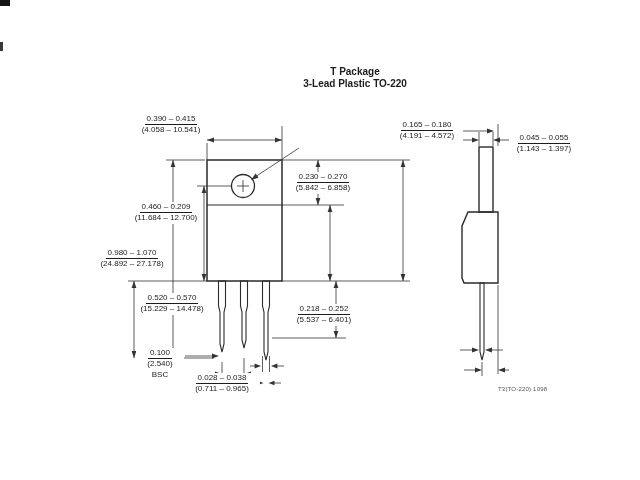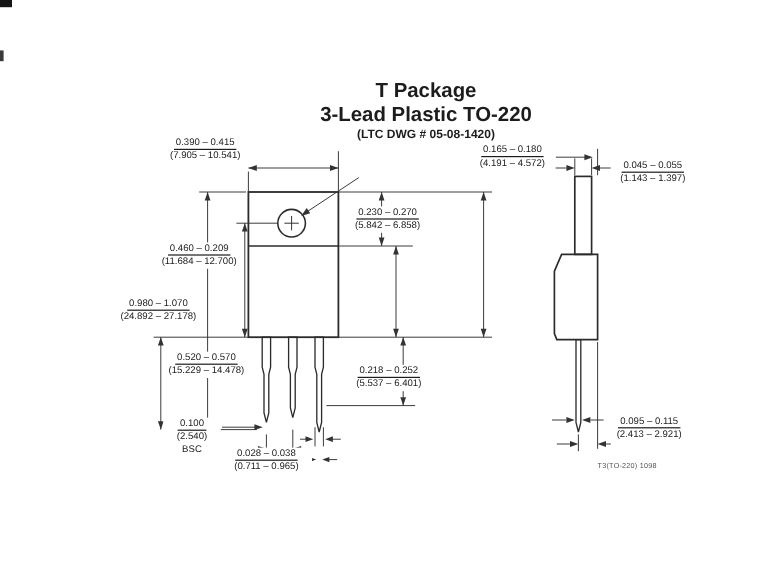--- a/index.html
+++ b/index.html
@@ -1,20 +1,20 @@
 <!DOCTYPE html>
 <html><head>
 <meta charset="utf-8">
 <style>
   html,body{margin:0;padding:0;background:#e8e8e8;}
   #page{position:relative;width:640px;height:480px;background:#ffffff;overflow:hidden;
         font-family:"Liberation Sans", sans-serif;color:#1c1c1c;}
   svg{position:absolute;left:0;top:0;}
   .title-block{position:absolute;left:240px;top:66px;width:230px;text-align:center;line-height:1.2;}
-  .title-line1,.title-line2{font-size:17px;font-weight:bold;}
+  .title-line1,.title-line2{font-size:10px;font-weight:bold;}
   .title-line3{font-size:10px;font-weight:bold;}
   .dim{position:absolute;text-align:center;background:#fff;font-size:8px;line-height:1.3;
        color:#1c1c1c;white-space:nowrap;}
   .din{display:inline-block;border-bottom:1px solid #1c1c1c;padding:0 2px;}
   .dmm{display:block;}
   .dnote{display:block;}
   .footer-code{position:absolute;left:498px;top:386px;font-size:6px;color:#555;letter-spacing:0.2px;}
   .artifact-a{position:absolute;left:0;top:0;width:10px;height:6px;background:#151515;}
   .artifact-b{position:absolute;left:0;top:42px;width:3px;height:9px;background:#3a3a3a;}
 </style>
@@ -133,26 +133,25 @@
       <polygon points="479,350 472,347.6 472,352.4"></polygon>
       <polygon points="485,350 492,347.6 492,352.4"></polygon>
       <polygon points="482,370 475,367.6 475,372.4"></polygon>
       <polygon points="498,370 505,367.6 505,372.4"></polygon>
     </g>
   </svg>
 
   <div class="title-block">
     <div class="title-line1">T Package</div>
     <div class="title-line2">3-Lead Plastic TO-220</div>
-    <div class="title-line3">(LTC DWG # 05-08-1420)</div>
   </div>
 
   <div class="dim" style="left:131px;top:114px;width:80px">
     <span class="din">0.390 – 0.415</span>
-    <span class="dmm">(7.905 – 10.541)</span>
+    <span class="dmm">(4.058 – 10.541)</span>
   </div>
 
 
   <div class="dim" style="left:288px;top:172px;width:70px">
     <span class="din">0.230 – 0.270</span>
     <span class="dmm">(5.842 – 6.858)</span>
   </div>
 
 
 
@@ -192,20 +191,16 @@
     <span class="din">0.165 – 0.180</span>
     <span class="dmm">(4.191 – 4.572)</span>
   </div>
 
   <div class="dim" style="left:509px;top:133px;width:70px">
     <span class="din">0.045 – 0.055</span>
     <span class="dmm">(1.143 – 1.397)</span>
   </div>
 
 
-  <div class="dim" style="left:506px;top:346px;width:70px">
-    <span class="din">0.095 – 0.115</span>
-    <span class="dmm">(2.413 – 2.921)</span>
-  </div>
 
   <div class="footer-code">T3(TO-220) 1098</div>
 
 </div>
 
 </body></html>

